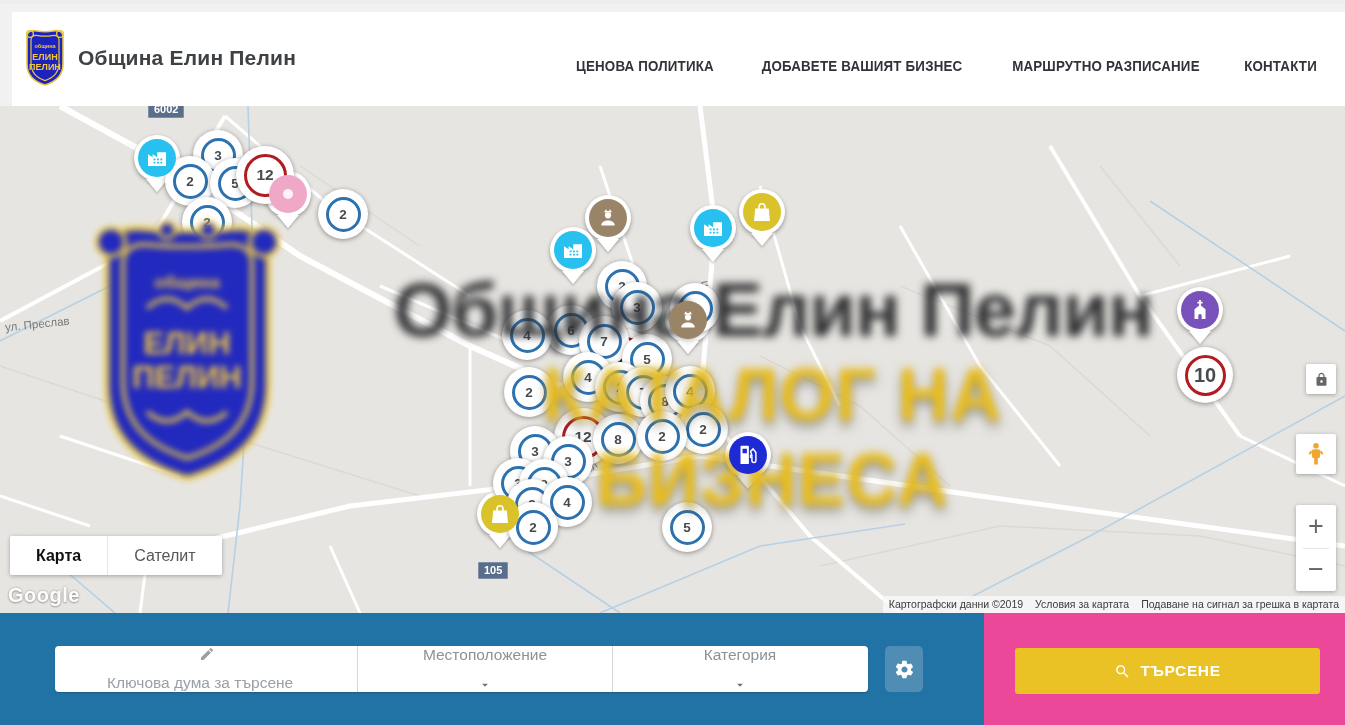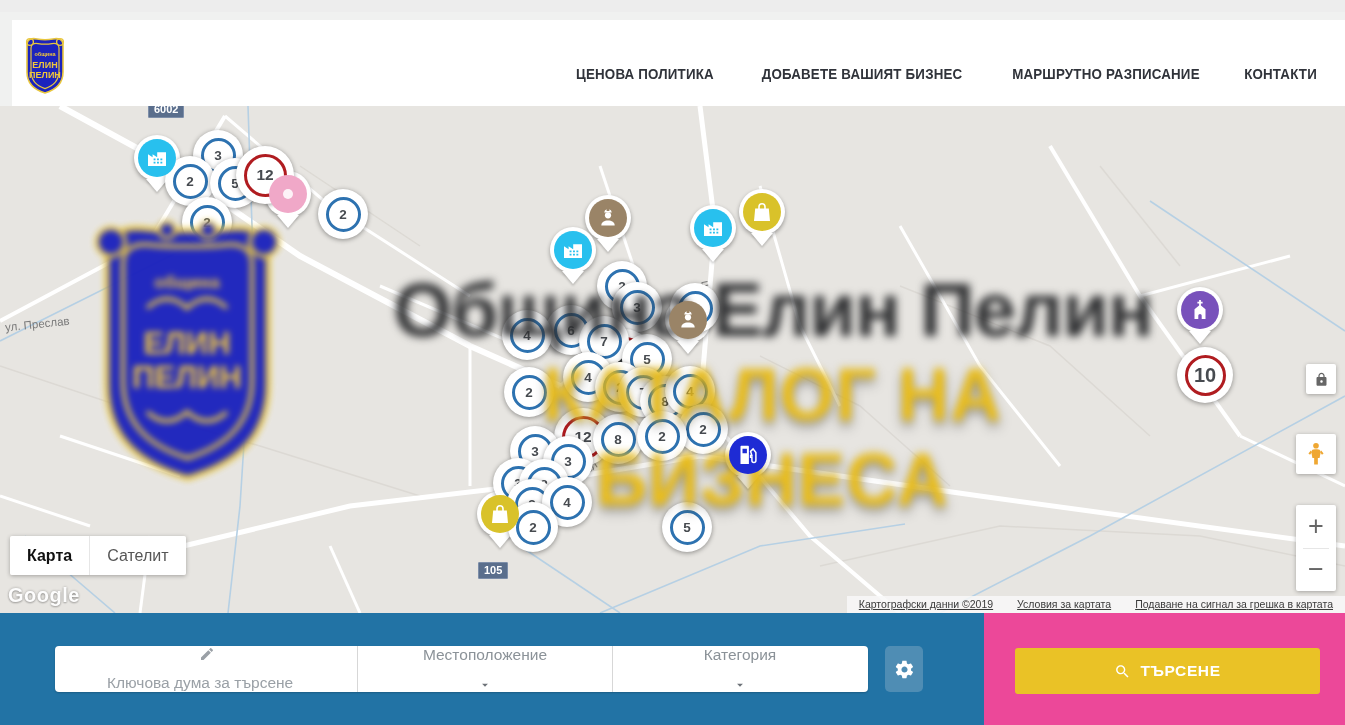--- a/index.html
+++ b/index.html
@@ -1,21 +1,21 @@
 <!DOCTYPE html>
 <html><head>
 <meta charset="utf-8">
 <style>
   * { margin:0; padding:0; box-sizing:border-box; }
   html,body { width:1345px; height:725px; overflow:hidden;
     font-family:"Liberation Sans", sans-serif; background:#ededed; }
   .page { position:relative; width:1345px; height:725px; }
 
   
-  .header { position:absolute; left:0; top:12px; width:1345px; height:106px; background:#fff;text-align:center; }
+  .header { position:absolute; left:0; top:4px; width:1345px; height:106px; background:#fff;text-align:center; }
   .header::before { content:""; position:absolute; left:0; top:0; width:100%; height:8px; background:#f0f1f0; }
   .header::after  { content:""; position:absolute; left:0; top:0; width:12px; height:100%; background:#f0f1f0; }
   .brand { position:absolute; left:22px; top:24px; display:flex; align-items:center; gap:10px; }
   .crest-small { width:46px; height:60px; }
   .brand-text .t1 { font-size:21px; font-weight:bold; color:#3f4245; letter-spacing:.2px; }
   .brand-text .t2 { font-size:18.5px; font-weight:bold; color:#e9b91d; letter-spacing:.4px; margin-top:2px; }
   .nav { position:absolute; right:25px; top:54px; display:flex; gap:33px; }
   .nav-item { font-size:14.5px; font-weight:bold; color:#30333a; letter-spacing:.2px; cursor:pointer; transform:scaleX(.92); }
 
   
@@ -43,28 +43,28 @@
   .wm-crest { position:absolute; left:85px; top:110px; width:205px; height:278px; filter:blur(3px); opacity:.97; }
   .wm-line1 { position:absolute; left:338px; top:160px; width:870px; text-align:center;
     font-size:76px; font-weight:bold; color:#2e2f31; filter:blur(4px); letter-spacing:-1px; }
   .wm-line2 { position:absolute; left:340px; top:246px; width:865px; text-align:center;
     font-size:74px; font-weight:bold; color:#e9bd1c; filter:blur(4px); letter-spacing:1px;
     transform:scaleX(.96); text-shadow:0 5px 10px rgba(40,40,40,.55); }
 
   
   .maptype { position:absolute; left:10px; top:430px; display:flex;
     box-shadow:0 1px 4px rgba(0,0,0,.3); border-radius:2px; overflow:hidden; }
-  .maptype-btn { background:#fff; height:39px; display:flex; align-items:center; padding:0 17px;
+  .maptype-btn { background:#fff; height:39px; display:flex; align-items:center; padding:0 26px;
     font-size:16px; cursor:pointer; }
   .maptype-btn.active { font-weight:bold; color:#111; }
   .maptype-btn.inactive { color:#565656; border-left:1px solid #e6e6e6; }
   .google-logo { position:absolute; left:8px; top:478px; font-size:20px; font-weight:bold; color:#fff;
     letter-spacing:.5px; text-shadow:0 0 3px rgba(0,0,0,.3), 0 1px 2px rgba(0,0,0,.25); opacity:.95; }
   .attribution { position:absolute; right:0; top:490px; display:flex; font-size:10.5px; color:#3a3a3a; }
-  .attribution span { background:rgba(248,248,248,.85); padding:2px 12px 3px; white-space:nowrap;text-decoration:underline; }
+  .attribution span { background:rgba(248,248,248,.85); padding:2px 6px 3px; white-space:nowrap; }
   .ctl { position:absolute; background:#fff; box-shadow:0 1px 4px rgba(0,0,0,.3); border-radius:2px; }
   .ctl-lock { left:1306px; top:258px; width:30px; height:30px; display:flex; align-items:center;
     justify-content:center; color:#666; }
   .ctl-lock svg { width:15px; height:15px; }
   .ctl-pegman { left:1296px; top:328px; width:40px; height:40px; display:flex; align-items:center;
     justify-content:center; color:#efa732; }
   .ctl-pegman svg { width:26px; height:26px; }
   .ctl-zoom { left:1296px; top:399px; width:40px; height:86px; display:flex; flex-direction:column; }
   .zoom-btn { flex:1; display:flex; align-items:center; justify-content:center; font-size:27px;
     color:#666; cursor:pointer; }
@@ -103,20 +103,21 @@
       <svg class="crest-small" viewBox="0 0 46 60">
         <path d="M5 9 C5 3 10 2 15 3 C20 4 26 4 31 3 C36 2 41 3 41 9 L41 36 C41 48 33 54 23 57 C13 54 5 48 5 36 Z" fill="#1c23bd" stroke="#e8c63e" stroke-width="1.6"></path>
         <path d="M9 12 C9 8 12 7 16 7.6 C20 8.2 26 8.2 30 7.6 C34 7 37 8 37 12 L37 35 C37 45 31 50 23 52.6 C15 50 9 45 9 35 Z" fill="none" stroke="#e8c63e" stroke-width="1.2"></path>
         <circle cx="8" cy="6" r="3.4" fill="none" stroke="#e8c63e" stroke-width="1.4"></circle>
         <circle cx="38" cy="6" r="3.4" fill="none" stroke="#e8c63e" stroke-width="1.4"></circle>
         <text x="23" y="20" text-anchor="middle" font-size="5.5" fill="#f0c63c" font-weight="bold">община</text>
         <text x="23" y="32" text-anchor="middle" font-size="9" fill="#f0c63c" font-weight="bold">ЕЛИН</text>
         <text x="23" y="42" text-anchor="middle" font-size="9" fill="#f0c63c" font-weight="bold">ПЕЛИН</text>
       </svg>
       <div class="brand-text">
+        <div class="t1">Община Елин Пелин</div>
       </div>
     </div>
     <div class="nav">
       <div class="nav-item">ЦЕНОВА ПОЛИТИКА</div>
       <div class="nav-item">ДОБАВЕТЕ ВАШИЯТ БИЗНЕС</div>
       <div class="nav-item">МАРШРУТНО РАЗПИСАНИЕ</div>
       <div class="nav-item">КОНТАКТИ</div>
     </div>
   </div>
 

